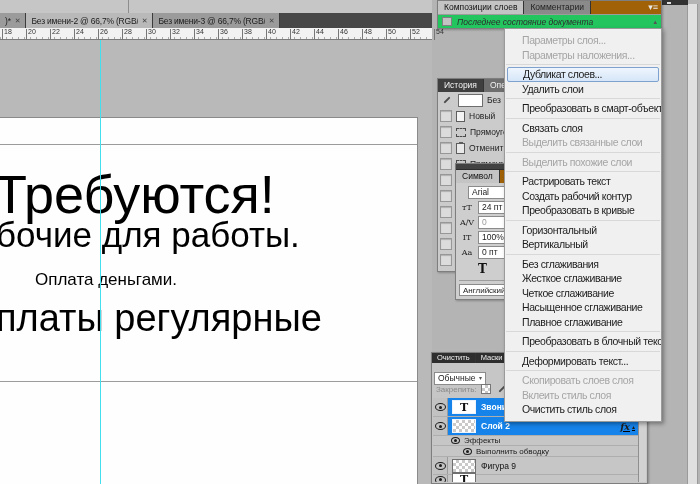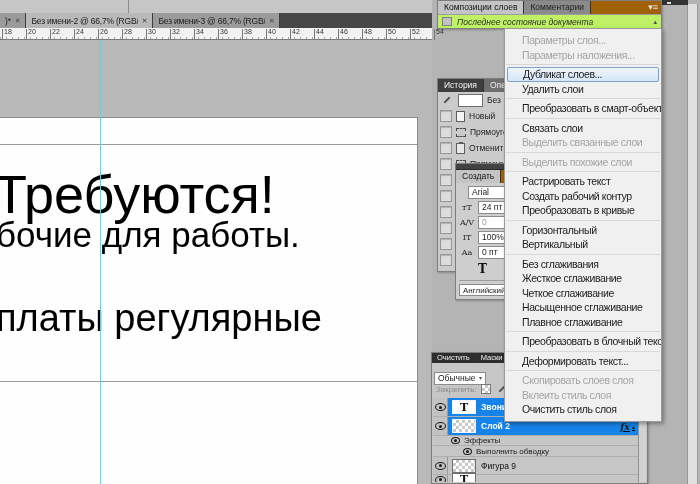--- a/index.html
+++ b/index.html
@@ -42,21 +42,21 @@
   .ptab{padding:0 6px;font-size:8.5px;line-height:13px;color:#f2f2f2;background:#474747;border-right:1px solid #333;white-space:nowrap;overflow:hidden;}
   .ptab.lit{background:#c4c4c4;color:#111;}
   .eye{display:inline-block;width:11px;height:8px;border:1px solid #1b1b1b;border-radius:50%;position:relative;flex:none;}
   .eye::after{content:"";position:absolute;left:50%;top:50%;width:3px;height:3px;margin:-1.5px 0 0 -1.5px;background:#1b1b1b;border-radius:50%;}
   .checker{background-color:#fff;background-image:linear-gradient(45deg,#c9c9c9 25%,transparent 25%,transparent 75%,#c9c9c9 75%),linear-gradient(45deg,#c9c9c9 25%,transparent 25%,transparent 75%,#c9c9c9 75%);background-size:6px 6px;background-position:0 0,3px 3px;}
 
   
   .comps{left:437px;top:0;width:225px;height:29px;padding:0;z-index:5;}
   .comps .ptabs{position:relative;}
   .comps .pmenu{position:absolute;right:3px;top:1px;color:#e8e8e8;font-size:9px;line-height:11px;}
-  .comps .row{height:14px;background:#bef264;display:flex;align-items:center;gap:5px;padding:0 4px;border-top:1px solid #9c9c9c;}
+  .comps .row{height:14px;background:#22c55e;display:flex;align-items:center;gap:5px;padding:0 4px;border-top:1px solid #9c9c9c;}
   .comps .cicon{width:10px;height:9px;background:#c2c2c2;border:1px solid #808080;flex:none;}
   .comps .row .txt{font-style:italic;font-size:8.5px;color:#2e2e2e;white-space:nowrap;overflow:hidden;flex:1;}
   .comps .up{font-size:7px;color:#555;flex:none;}
 
   
   .history{left:437px;top:78px;width:125px;height:194px;z-index:2;overflow:hidden;}
   .hrow{display:flex;align-items:center;gap:4px;height:16px;padding:0 2px;white-space:nowrap;}
   .hwell{width:12px;height:12px;background:#dcdcdc;border:1px solid #979797;box-shadow:inset 0 1px 1px rgba(0,0,0,.2);flex:none;}
   .hthumb{width:25px;height:13px;background:#fff;border:1px solid #6e6e6e;flex:none;}
   .hlabel{font-size:8.5px;color:#1e1e1e;overflow:hidden;}
@@ -160,20 +160,21 @@
       <span class="num" style="left: 412px;">52</span>
       <span class="num" style="left: 436px;">54</span>
     </div>
 
   <div class="pasteboard">
     <div class="doc" id="canvas">
       <div class="hline" style="top:26px"></div>
       <div class="hline" style="top:263px"></div>
     <div class="ctext" style="left: -6px; top: 49px; font-size: 54px;">Требуются!</div>
         <div class="ctext" style="left: -4px; top: 99px; font-size: 35px;">бочие для работы.</div>
+        <div class="ctext" style="left: 35px; top: 153px; font-size: 17px;">Оплата деньгами.</div>
         <div class="ctext" style="left: -4px; top: 181px; font-size: 38px;">платы регулярные</div>
       </div>
   </div>
   <div class="guide" style="background: rgb(67, 223, 238);"></div>
 
   <div class="dock">
     <div class="lightcol"></div>
     <div class="minibar">
         <i></i>
         <i></i>
@@ -228,21 +229,21 @@
         </div>
         <div class="hrow">
           <div class="hwell"></div>
         </div>
       </div>
   </div>
 
   <div class="panel charpanel">
     <div class="grip"></div>
     <div class="ptabs">
-      <div class="ptab lit">Создать</div>
+      <div class="ptab lit">Символ</div>
     </div>
     <div class="fontrow">
       <div class="cfield">Arial</div>
     </div>
     <div id="char-rows">
         <div class="crow">
           <div class="cicon2">тT</div>
           <div class="cfield">24 пт</div>
         </div>
         <div class="crow">
@@ -340,21 +341,21 @@
 
   <div class="menu" id="ctx-menu">
       <div class="menu-item disabled">Параметры слоя...</div>
       <div class="menu-item disabled">Параметры наложения...</div>
       <div class="menu-sep"></div>
       <div class="menu-item hover">Дубликат слоев...</div>
       <div class="menu-item">Удалить слои</div>
       <div class="menu-sep"></div>
       <div class="menu-item">Преобразовать в смарт-объект</div>
       <div class="menu-sep"></div>
-      <div class="menu-item">Связать слои</div>
+      <div class="menu-item">Связать слоя</div>
       <div class="menu-item disabled">Выделить связанные слои</div>
       <div class="menu-sep"></div>
       <div class="menu-item disabled">Выделить похожие слои</div>
       <div class="menu-sep"></div>
       <div class="menu-item">Растрировать текст</div>
       <div class="menu-item">Создать рабочий контур</div>
       <div class="menu-item">Преобразовать в кривые</div>
       <div class="menu-sep"></div>
       <div class="menu-item">Горизонтальный</div>
       <div class="menu-item">Вертикальный</div>

